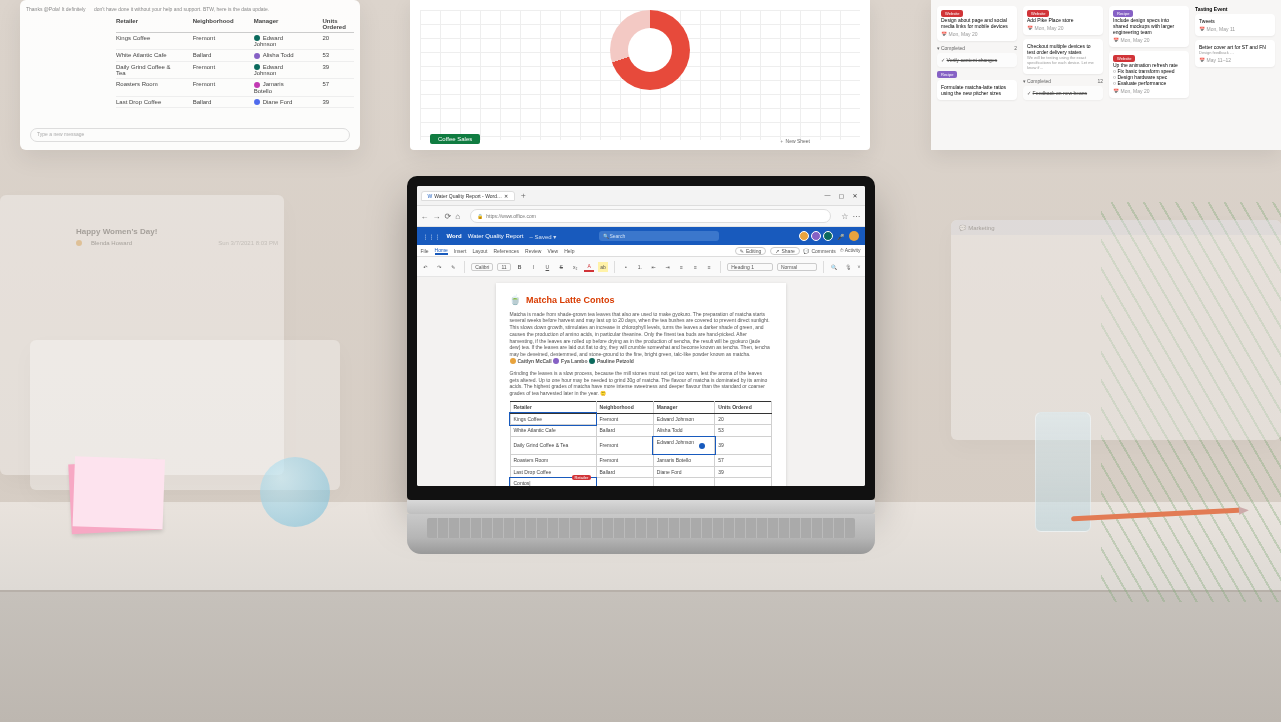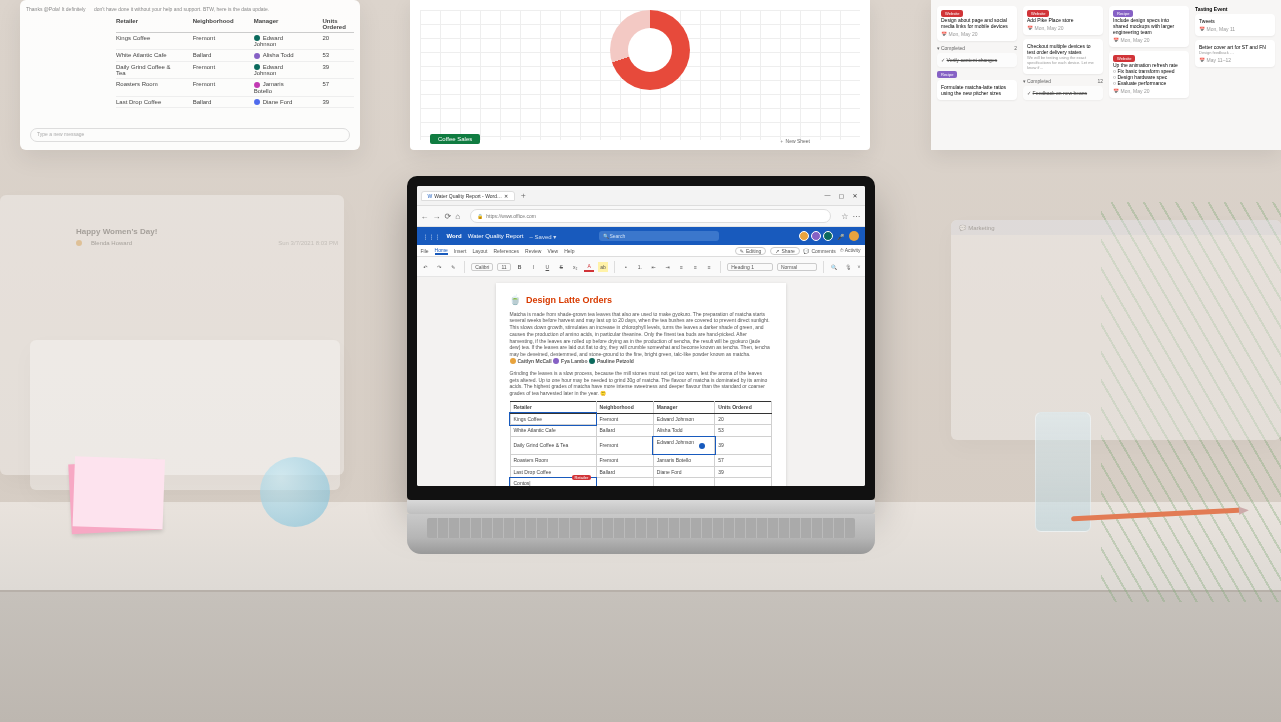--- a/index.html
+++ b/index.html
@@ -27,21 +27,21 @@
 
   
   .planner { position:absolute; top:0; right:0; width:350px; height:150px; background:#f7f6f5; box-shadow:0 6px 20px rgba(0,0,0,.08); display:flex; gap:6px; padding:6px; font-size:5px;}
   .planner .col { flex:1; }
   .planner .card { background:#fff; border-radius:4px; padding:4px; margin-bottom:4px; box-shadow:0 1px 2px rgba(0,0,0,.06);}
   .planner .tag { display:inline-block; padding:1px 4px; border-radius:2px; font-size:4px; color:#fff;}
   .tag.red{background:#d13438;} .tag.purple{background:#8661c5;}
   .planner .sec { color:#666; margin:3px 0 2px; display:flex;justify-content:space-between;}
 
   
-  #panel-left-top{top:195px;left:0;width:344px;height:280px;}
+  #panel-left-top{top:195px;left:0;width:284px;height:280px;}
   #panel-left-bottom{top:340px;left:30px;width:310px;height:150px;}
 
   
   #panel-right{top:220px;right:0;width:330px;height:220px;}
 
   
   .sticky{position:absolute;bottom:190px;left:70px;width:90px;height:70px;background:#f7a8c4;transform:rotate(-3deg);box-shadow:1px 2px 4px rgba(0,0,0,.15);}
   .sticky::before{content:"";position:absolute;inset:-4px -4px auto auto;width:90px;height:70px;background:#fde3ee;z-index:-1;transform:rotate(5deg);}
   .ball{position:absolute;bottom:195px;left:260px;width:70px;height:70px;border-radius:50%;background:radial-gradient(circle at 30% 30%,#bfe8f5,#6fb9d6);opacity:.6;}
   .glass{position:absolute;bottom:190px;right:190px;width:56px;height:120px;border-radius:6px;background:linear-gradient(180deg,rgba(220,235,240,.6),rgba(180,210,220,.5));border:1px solid rgba(255,255,255,.4);}
@@ -323,21 +323,21 @@
         <span class="sep"></span>
         <span class="ico">🔍</span>
         <span class="ico">🎙</span>
         <span style="margin-left:auto">˅</span>
       </div>
 
       <div class="canvas">
         <div class="page">
           <h1>
             <span class="em">🍵</span>
-            <span>Design Latte Orders</span>
+            <span>Matcha Latte Contos</span>
           </h1>
           <p><span>Matcha is made from shade-grown tea leaves that also are used to make gyokuro. The preparation of matcha starts several weeks before harvest and may last up to 20 days, when the tea bushes are covered to prevent direct sunlight. This slows down growth, stimulates an increase in chlorophyll levels, turns the leaves a darker shade of green, and causes the production of amino acids, in particular theanine. Only the finest tea buds are hand-picked. After harvesting, if the leaves are rolled up before drying as in the production of sencha, the result will be gyokuro (jade dew) tea. If the leaves are laid out flat to dry, they will crumble somewhat and become known as tencha. Then, tencha may be deveined, destemmed, and stone-ground to the fine, bright green, talc-like powder known as matcha.</span>
             <span class="mention">
                 <span class="a" style="background:#e8a33d"></span>
                 <b>Caitlyn McCall</b>
               </span>
             <span class="mention">
                 <span class="a" style="background:#8661c5"></span>
                 <b>Fya Lambo</b>
               </span>

